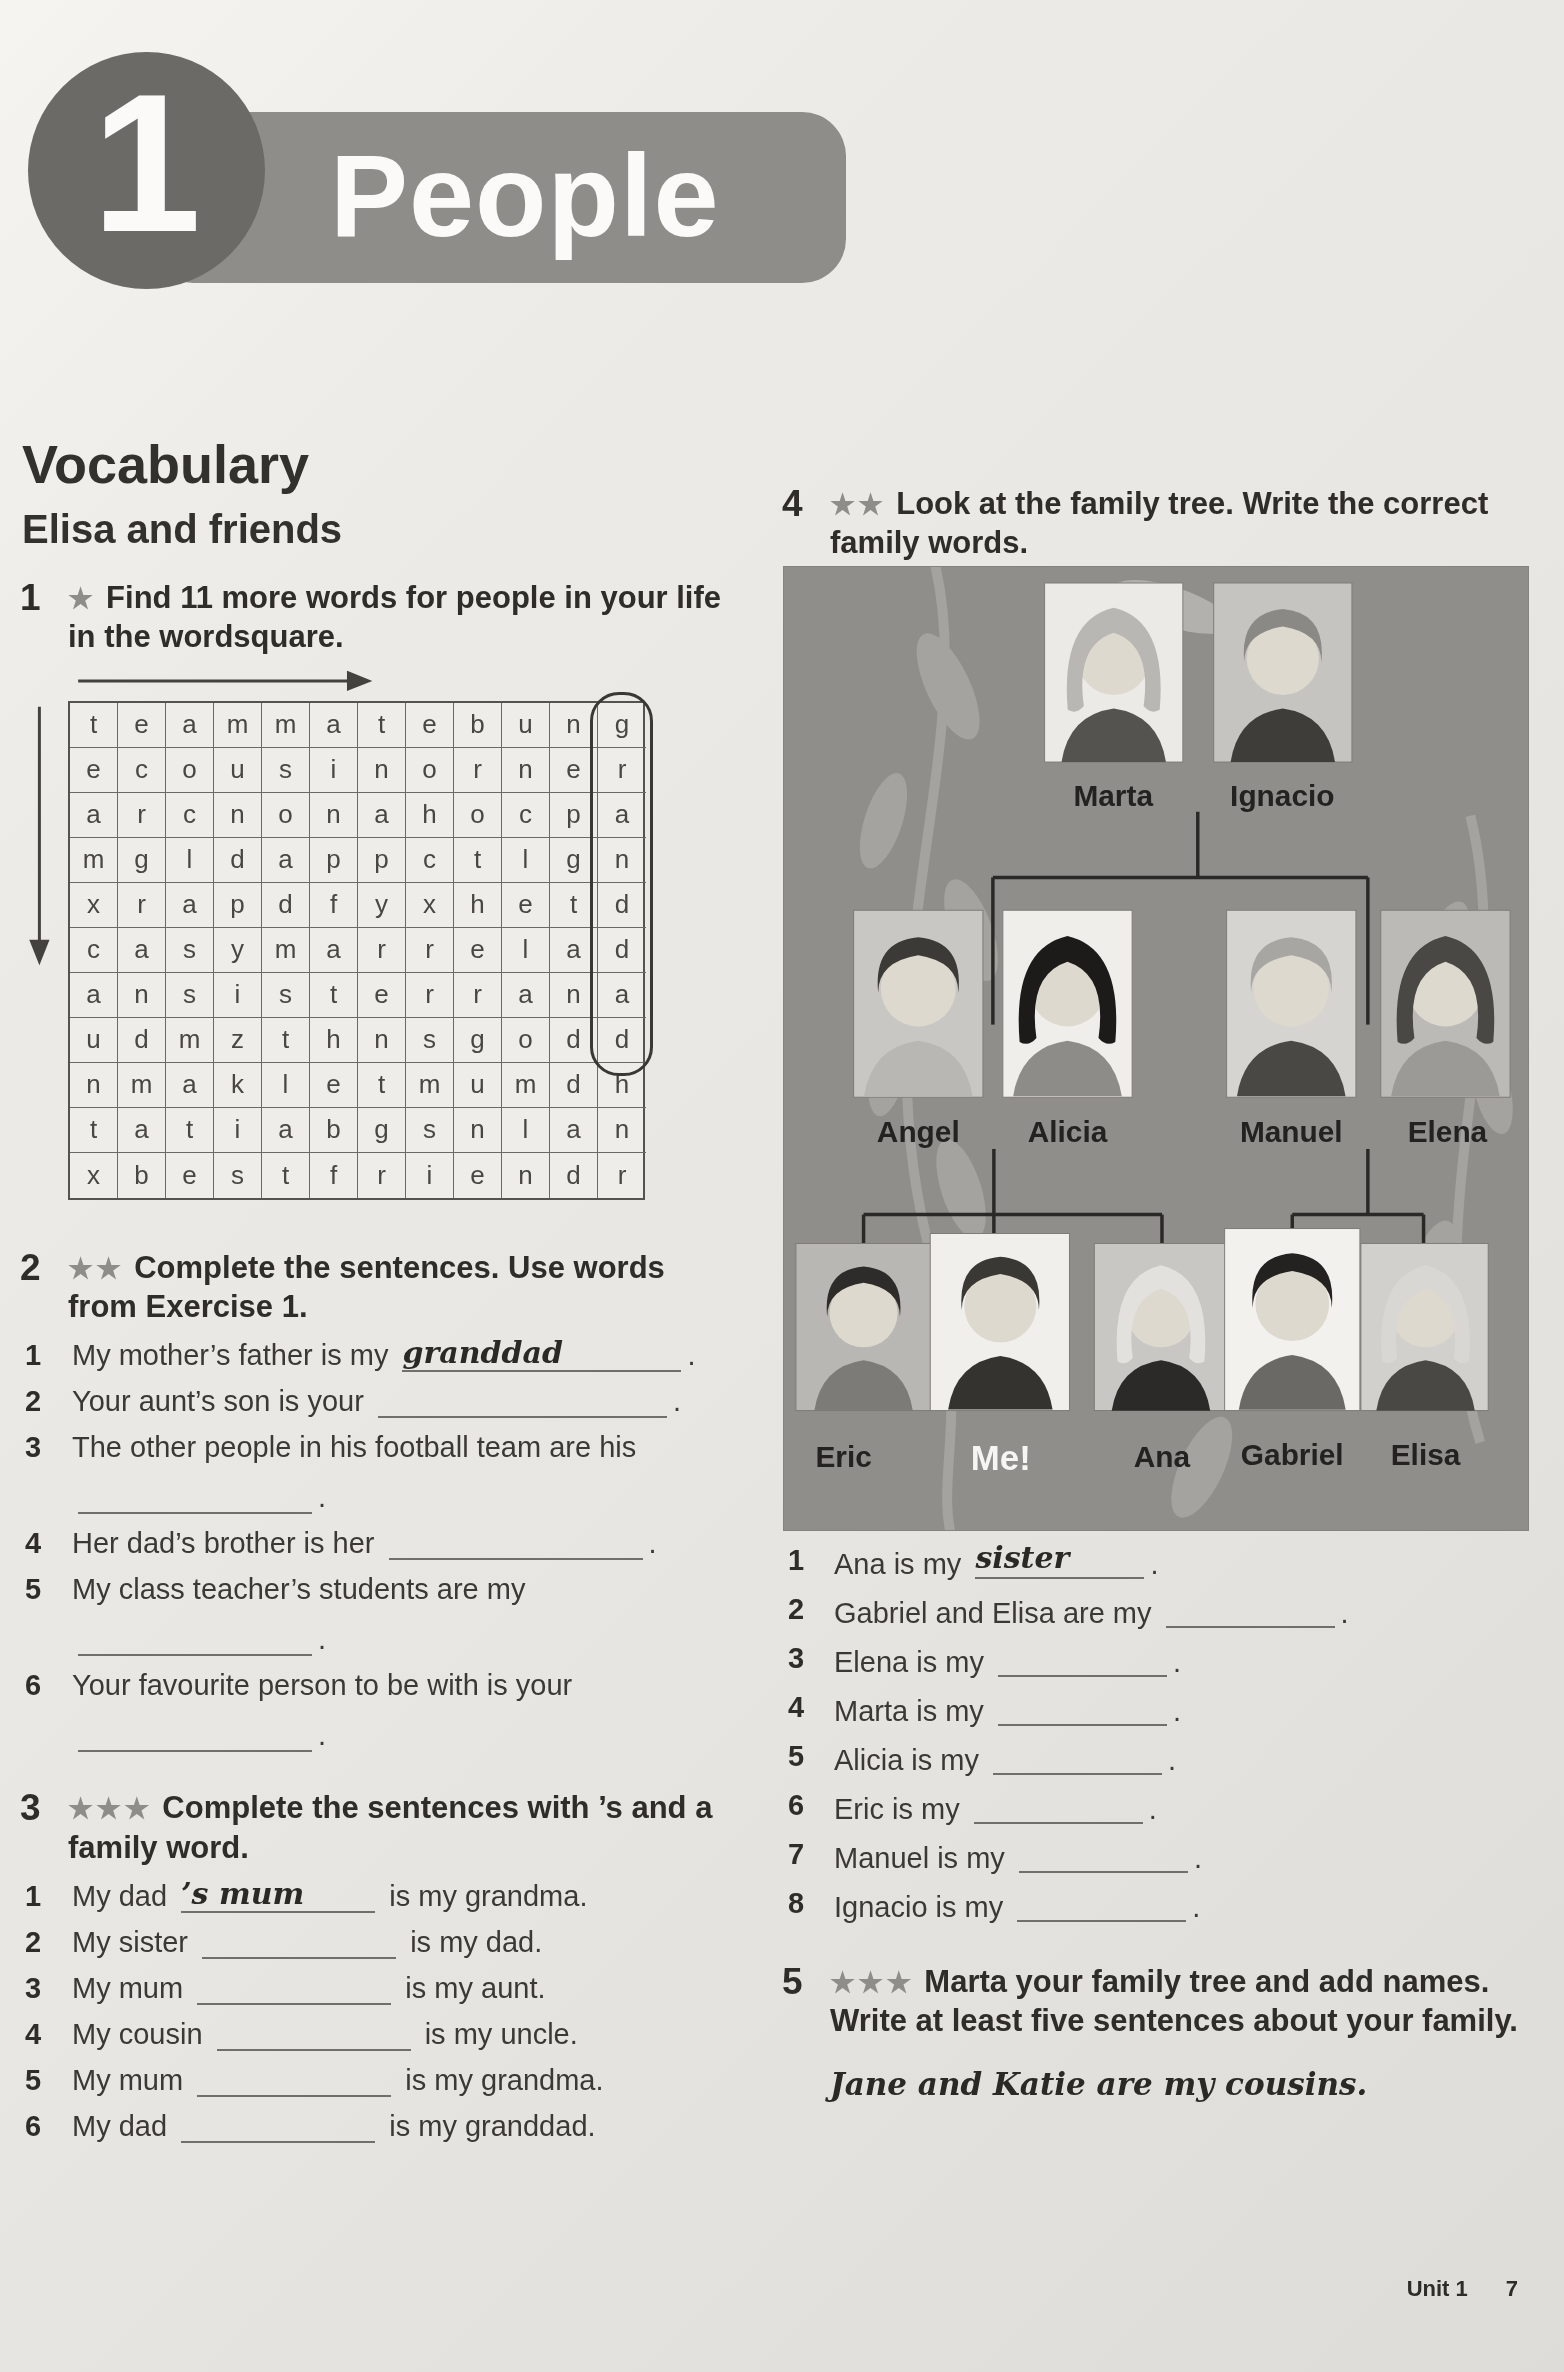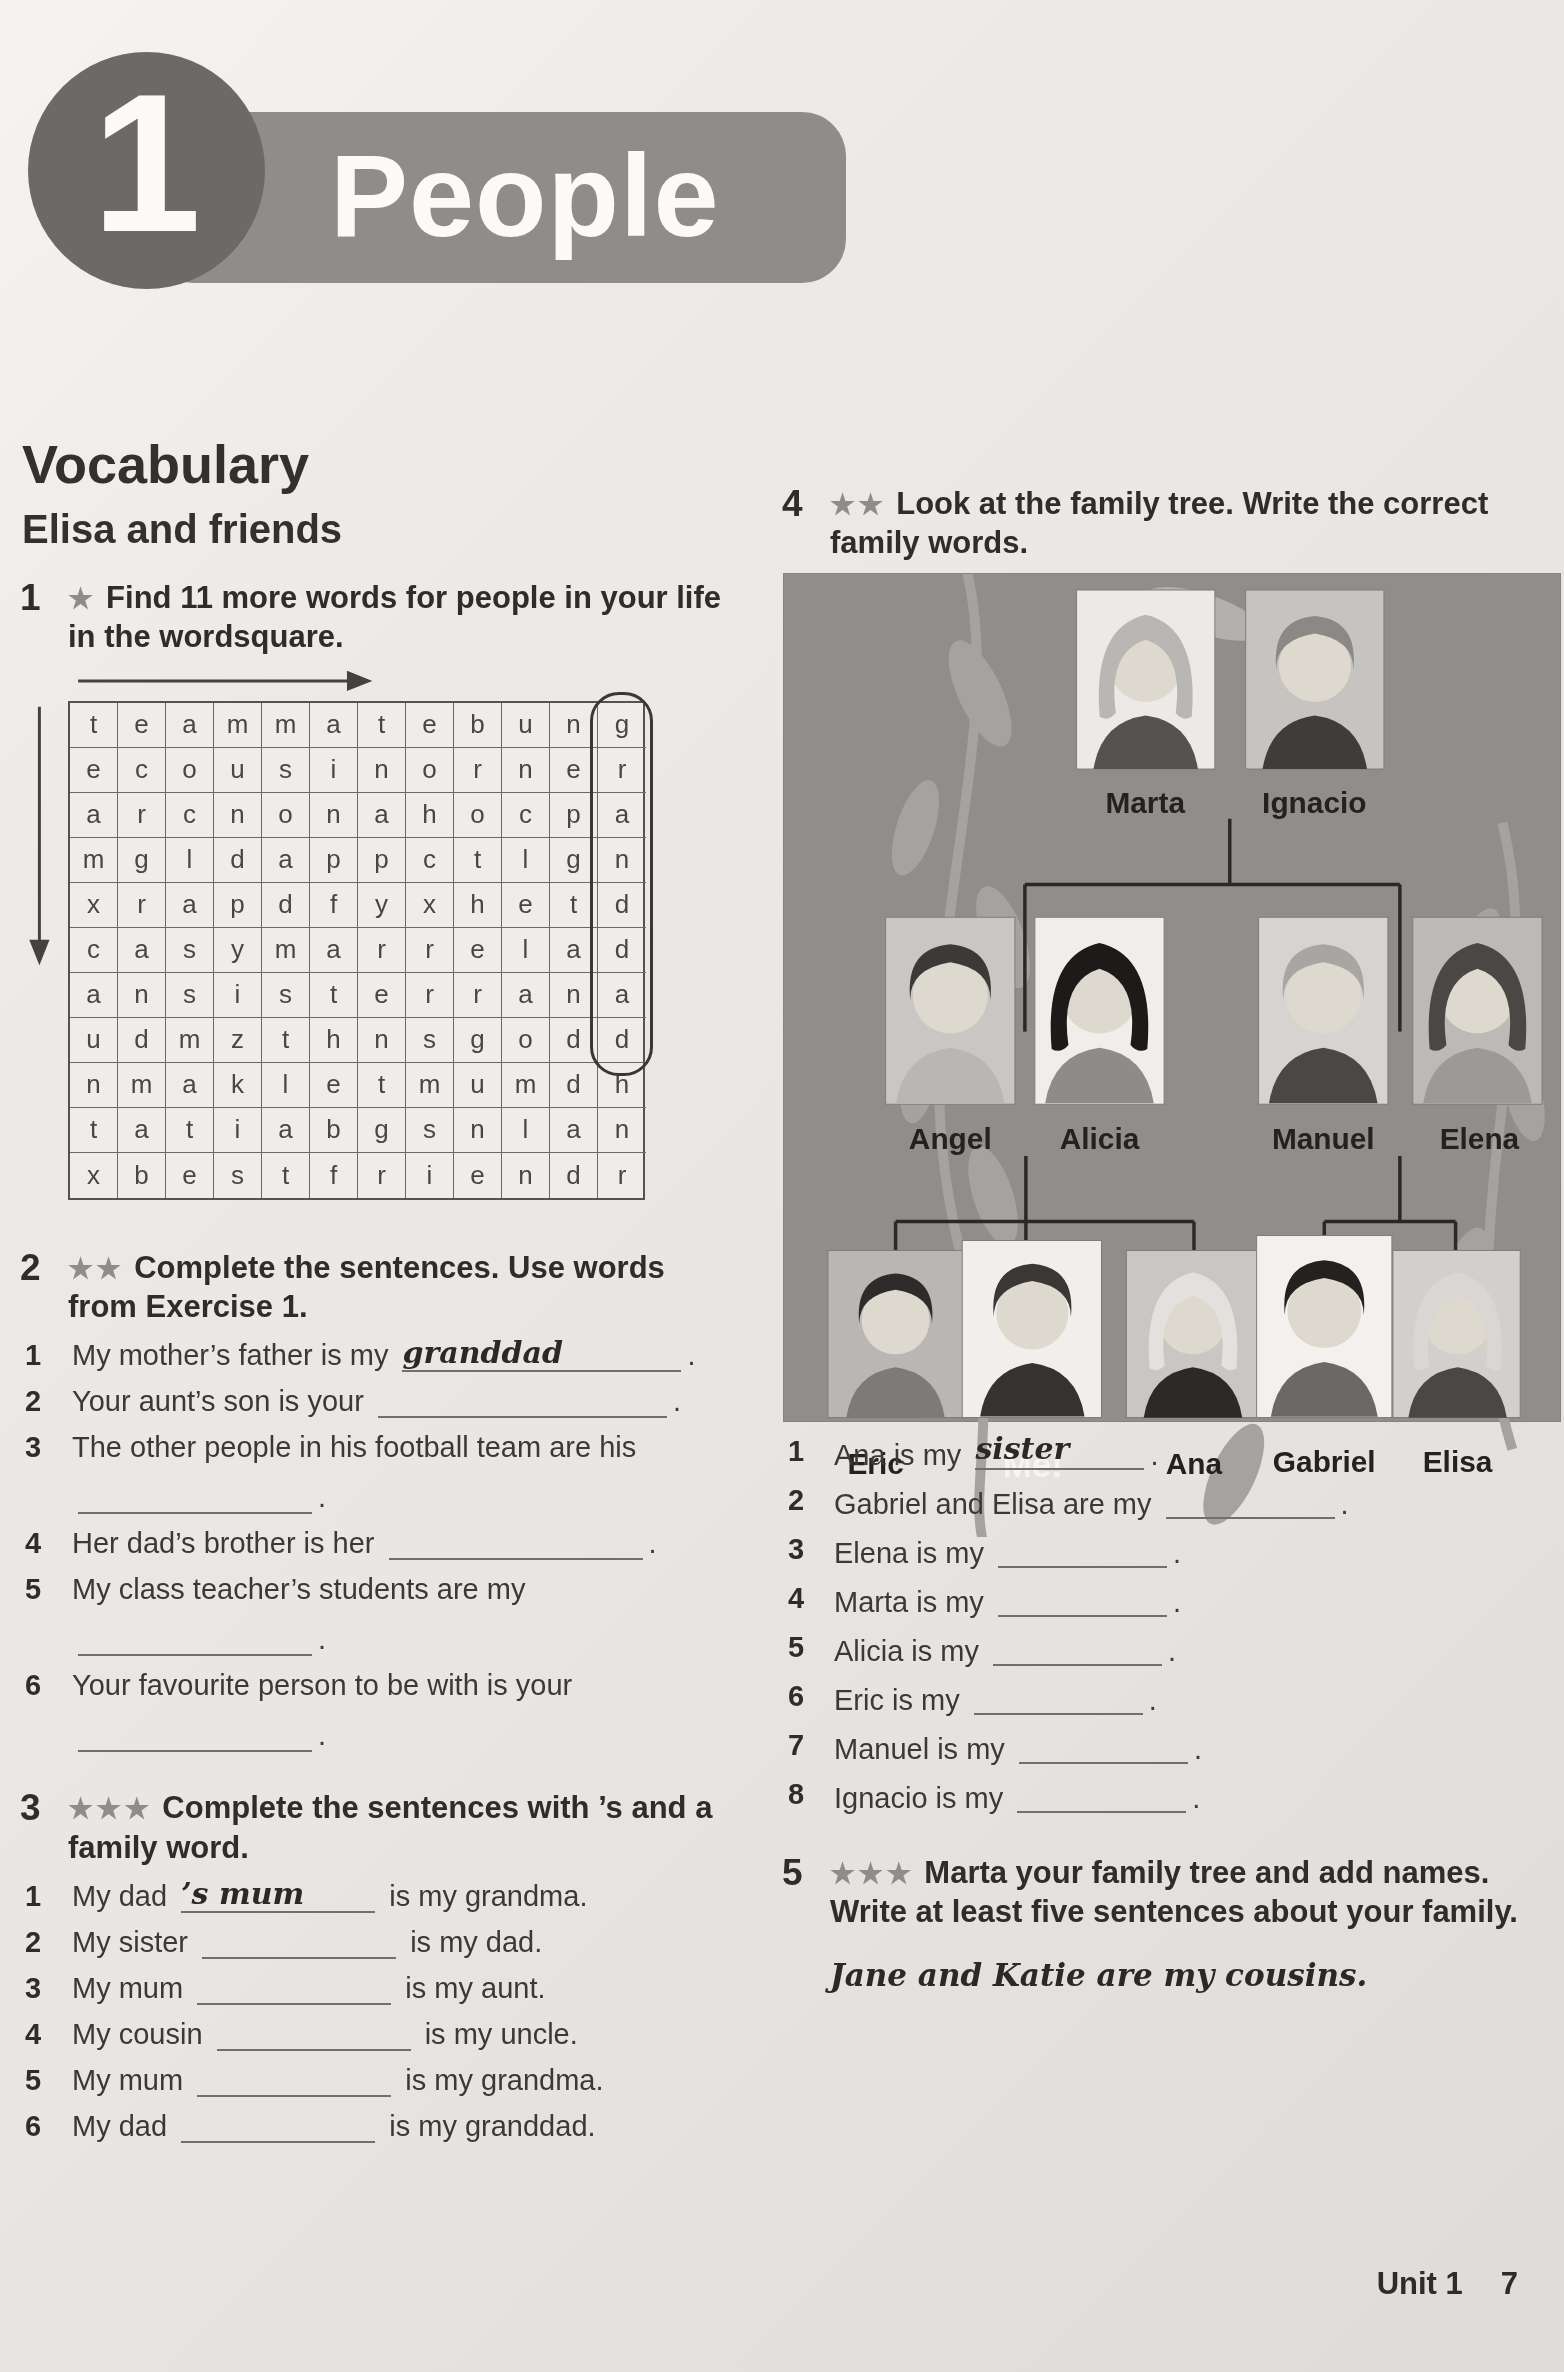--- a/index.html
+++ b/index.html
@@ -54,40 +54,40 @@
   .ws-cell{display:flex;align-items:center;justify-content:center;
     border-right:1.5px solid #6b6964;border-bottom:1.5px solid #6b6964;
     font-size:26px;color:#494743;box-sizing:border-box;}
   .ws-cell:nth-child(12n){border-right:none;}
   .ws-cell:nth-child(n+121){border-bottom:none;}
   .ws-arrows{position:absolute;left:0;top:0;}
   .ws-oval{position:absolute;left:568px;top:27px;width:57px;height:378px;
     border:3.5px solid #3a3834;border-radius:29px;pointer-events:none;}
   .mt48{margin-top:48px;}.mt36{margin-top:36px;}
   
-  .tree{position:relative;width:744px;height:847px;margin-top:11px;background:#908e8b;
-    box-shadow:0 0 0 1px #85837f;padding-left:32px;}
+  .tree{position:relative;width:744px;height:963px;margin-top:4px;background:#908e8b;
+    box-shadow:0 0 0 1px #85837f;}
   .tree svg{display:block;}
   .leaf{fill:#a5a3a0;}
   .leaf-light{fill:#b3b1ae;}
   .stem{stroke:#a5a3a0;stroke-width:10;fill:none;}
   .tline{stroke:#2b2927;stroke-width:3.5;fill:none;}
   .panel{stroke:#7e7c78;stroke-width:1;}
   .b-sh{fill:var(--shirt,#4a4845);}
   .b-hd{fill:var(--skin,#ddd9cf);}
   .b-hr{fill:var(--hair,#35332f);}
   .tname{font-family:"Liberation Sans",sans-serif;font-size:30px;font-weight:bold;
     fill:#232220;text-anchor:middle;}
   .tname-me{font-size:35px;fill:#f6f5f3;}
   
   .q-item{position:relative;padding-left:50px;font-size:29px;color:#3b3936;
     line-height:30px;margin-top:15px;}
   .q-item .inum{position:absolute;left:4px;font-weight:bold;color:#2f2d2a;}
   
-  .footer{position:absolute;right:46px;bottom:70px;font-size:31px;font-weight:bold;color:#2e2c29;margin-left:12px;}
+  .footer{position:absolute;right:46px;bottom:70px;font-size:22px;font-weight:bold;color:#2e2c29;margin-left:12px;}
   .footer .pgnum{margin-left:38px;}
 </style>
 </head>
 <body>
 
 <div class="page">
 
   <div class="banner">
     <span class="title">People</span>
   </div>

